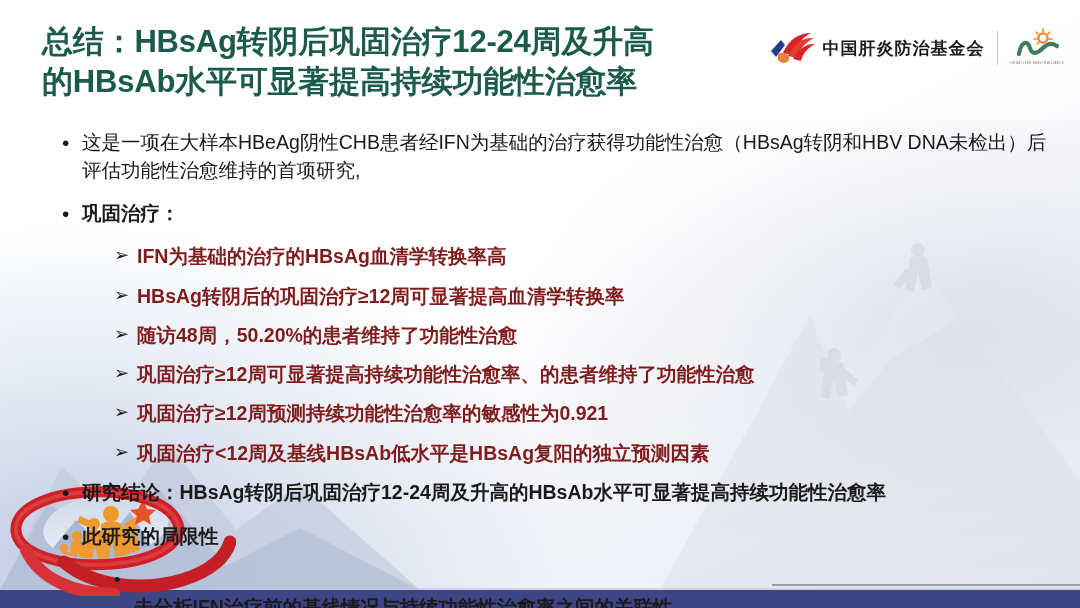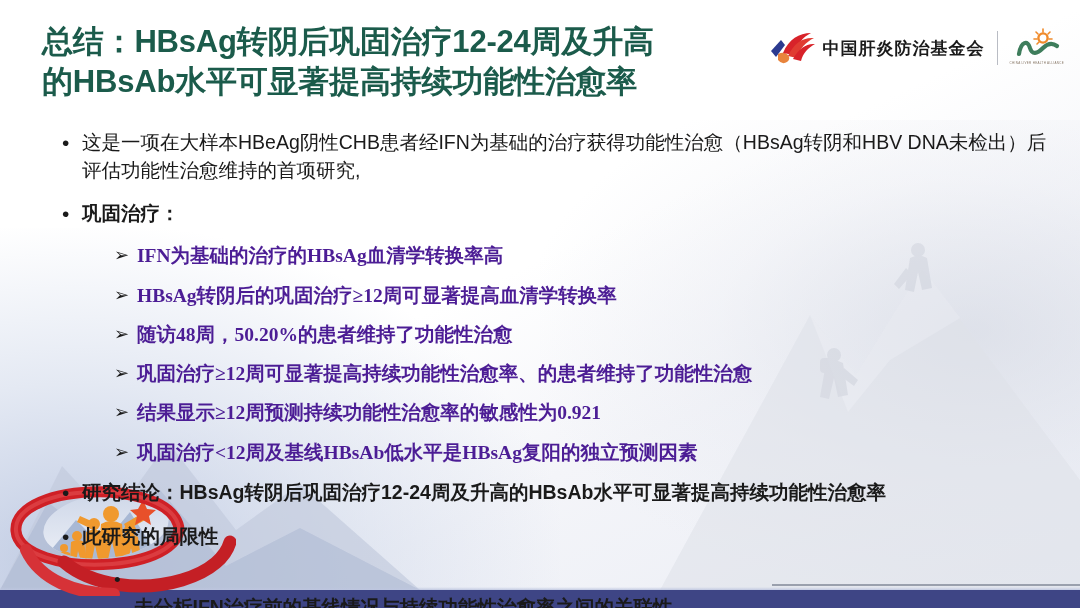--- a/index.html
+++ b/index.html
@@ -162,25 +162,24 @@
   }
   .l2 > .mk {
     flex: 0 0 auto;
     width: 23px;
     color: #1a1a1a;
     font-size: 18px;
     line-height: 1.5;
   }
   .l2 > .tx {
     flex: 1 1 auto;
-    color: #4c1d95;
+    color: #7f1d1d;
     font-size: 19.5px;
     line-height: 1.45;
     font-weight: bold;
-    font-family: Liberation Serif, serif;
   }
 
   .l3 {
     display: flex;
     align-items: flex-start;
     margin-left: 52px;
     margin-top: 10px;
   }
   .l3 > .mk {
     flex: 0 0 auto;
@@ -354,21 +353,21 @@
       <div class="l2">
         <span class="mk">➢</span>
         <span class="tx">随访48周，50.20%的患者维持了功能性治愈</span>
       </div>
       <div class="l2">
         <span class="mk">➢</span>
         <span class="tx">巩固治疗≥12周可显著提高持续功能性治愈率、的患者维持了功能性治愈</span>
       </div>
       <div class="l2">
         <span class="mk">➢</span>
-        <span class="tx">结果显示≥12周预测持续功能性治愈率的敏感性为0.921</span>
+        <span class="tx">巩固治疗≥12周预测持续功能性治愈率的敏感性为0.921</span>
       </div>
       <div class="l2">
         <span class="mk">➢</span>
         <span class="tx">巩固治疗&lt;12周及基线HBsAb低水平是HBsAg复阳的独立预测因素</span>
       </div>
     </div>
 
     <div class="l1">
       <span class="mk">•</span>
       <span class="tx">研究结论：HBsAg转阴后巩固治疗12-24周及升高的HBsAb水平可显著提高持续功能性治愈率</span>

